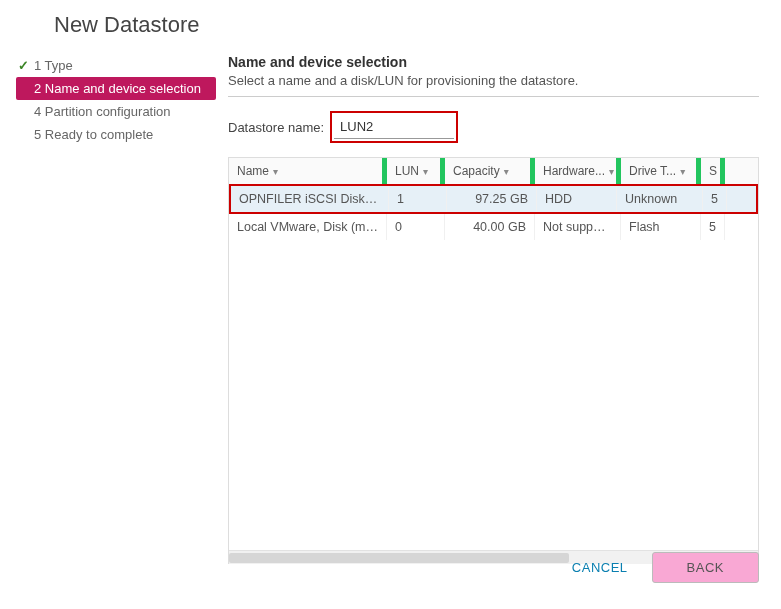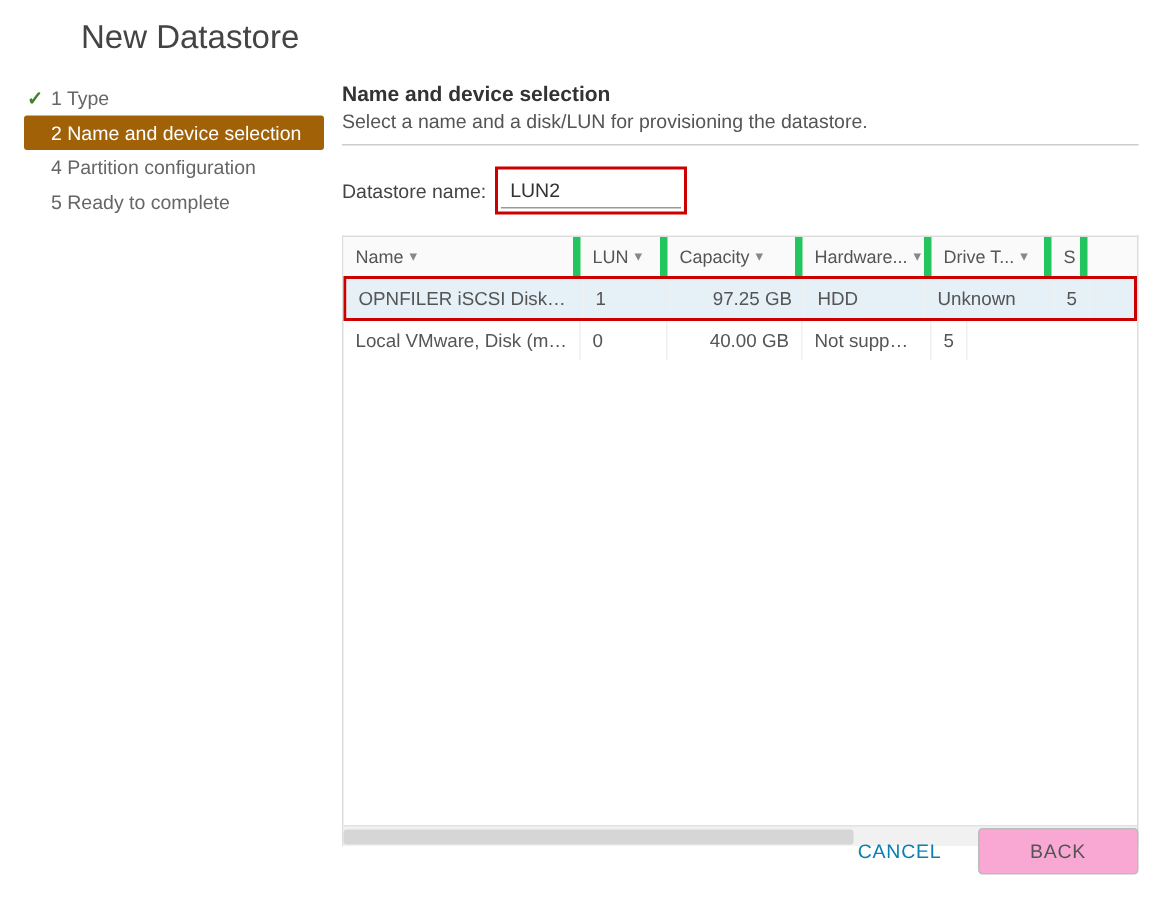--- a/index.html
+++ b/index.html
@@ -2,21 +2,21 @@
 <html><head>
 <meta charset="utf-8">
 <style>
   * { box-sizing: border-box; margin: 0; padding: 0; font-family: Arial, Helvetica, sans-serif; }
   body { width: 781px; height: 609px; background: #fff; color: #333; font-size: 13px; }
   .dialog-title { font-size: 22px; font-weight: 300; color: #444; padding: 12px 18px 10px; margin-left: 36px; }
   .main { display: flex; padding: 0 0 0 16px; }
   .steps { width: 200px; padding-top: 6px; }
   .step { padding: 4px 4px 4px 18px; font-size: 13px; color: #666; position: relative; cursor: pointer; }
   .step.done::before { content: "✓"; color: #3c8527; font-weight: bold; position: absolute; left: 2px; top: 4px; }
-  .step.active { background: #a16207; color: #fff; font-weight: normal; border-radius: 2px; }
+  .step.active { background: #be185d; color: #fff; font-weight: normal; border-radius: 2px; }
   .content { flex: 1; padding: 6px 22px 0 12px; }
   .section-title { font-size: 14px; font-weight: bold; color: #333; }
   .section-sub { font-size: 13px; color: #555; border-bottom: 1px solid #ccc; padding: 3px 0 8px; margin-bottom: 14px; }
   .field-row { display: flex; align-items: center; margin-bottom: 14px; }
   .field-label { color: #444; font-size: 13px; margin-right: 6px; }
   .field-input { border: none; border-bottom: 1px solid #999; font-size: 13px; padding: 4px 6px; width: 120px; outline: none; color: #333; }
   .hl-red { border: 2px solid #c00; padding: 2px 2px; }
   .grid { border-top: 1px solid #ddd; border-left: 1px solid #ddd; border-right: 1px solid #ddd; }
   .grid-header { display: flex; background: #fafafa; font-size: 12px; color: #555; }
   .gh-cell { border-right: 5px solid #22c55e; padding: 6px 8px; display: flex; align-items: center; justify-content: flex-start; white-space: nowrap; overflow: hidden; text-overflow: ellipsis; cursor: pointer; }
@@ -101,20 +101,21 @@
           <div class="g-cell col-hw">Unknown</div>
           <div class="g-cell col-s">5</div>
         </div>
       </div>
 
       <div class="grid-row">
         <div class="g-cell col-name">Local VMware, Disk (mpx....</div>
         <div class="g-cell col-lun">0</div>
         <div class="g-cell col-cap">40.00 GB</div>
         <div class="g-cell col-hw">Not suppor...</div>
+        <div class="g-cell col-dt">Flash</div>
         <div class="g-cell col-s">5</div>
       </div>
 
       <div class="grid-body-spacer"></div>
       <div class="grid-scrollbar">
         <div class="thumb"></div>
       </div>
     </div>
 
   </div>

